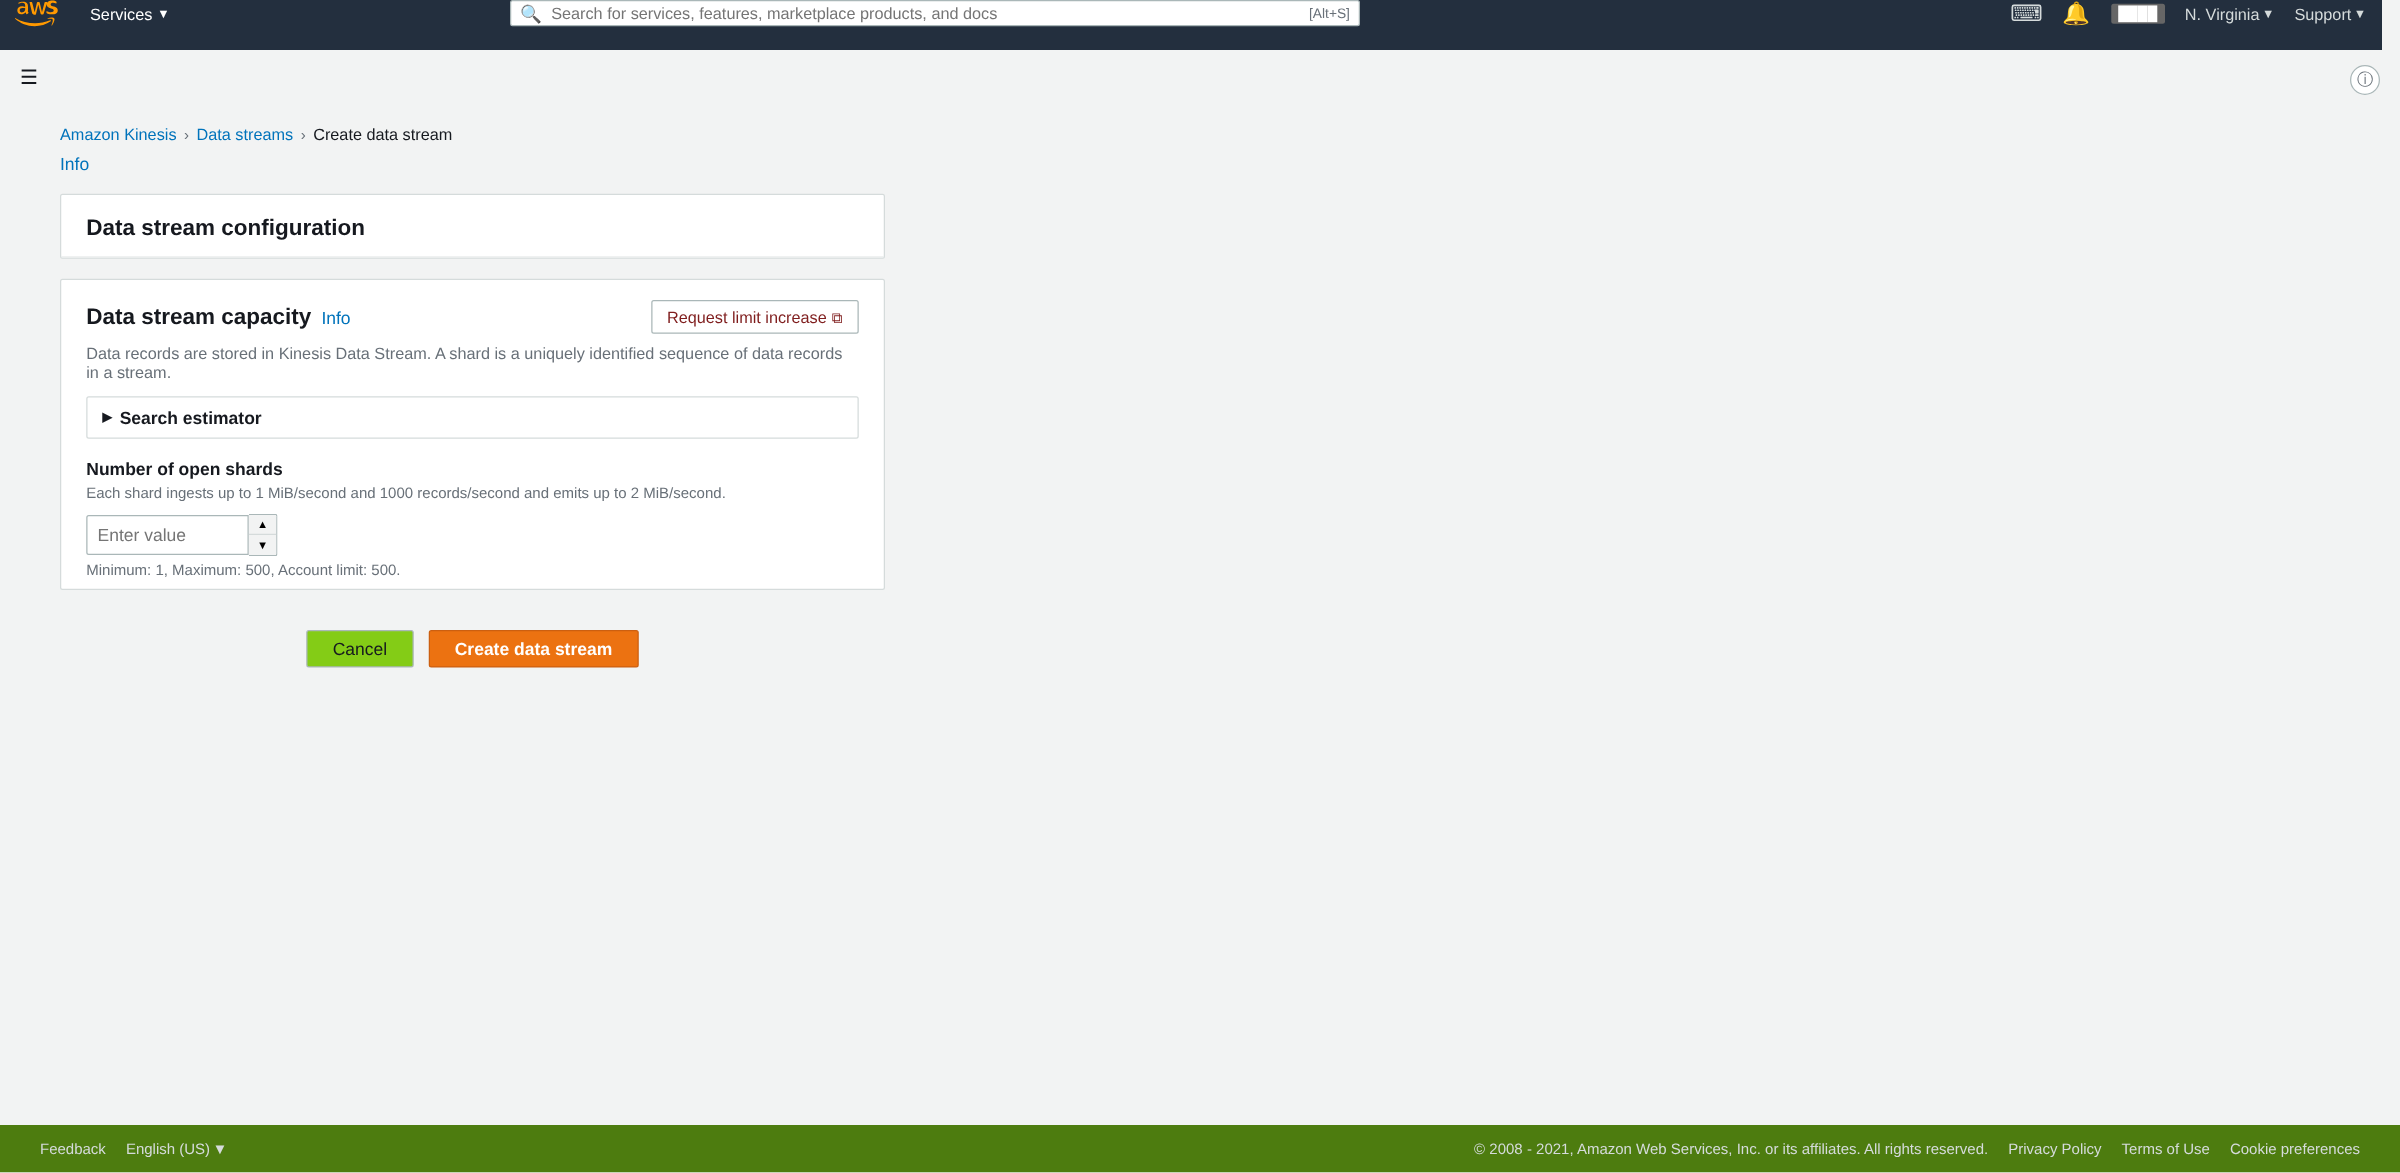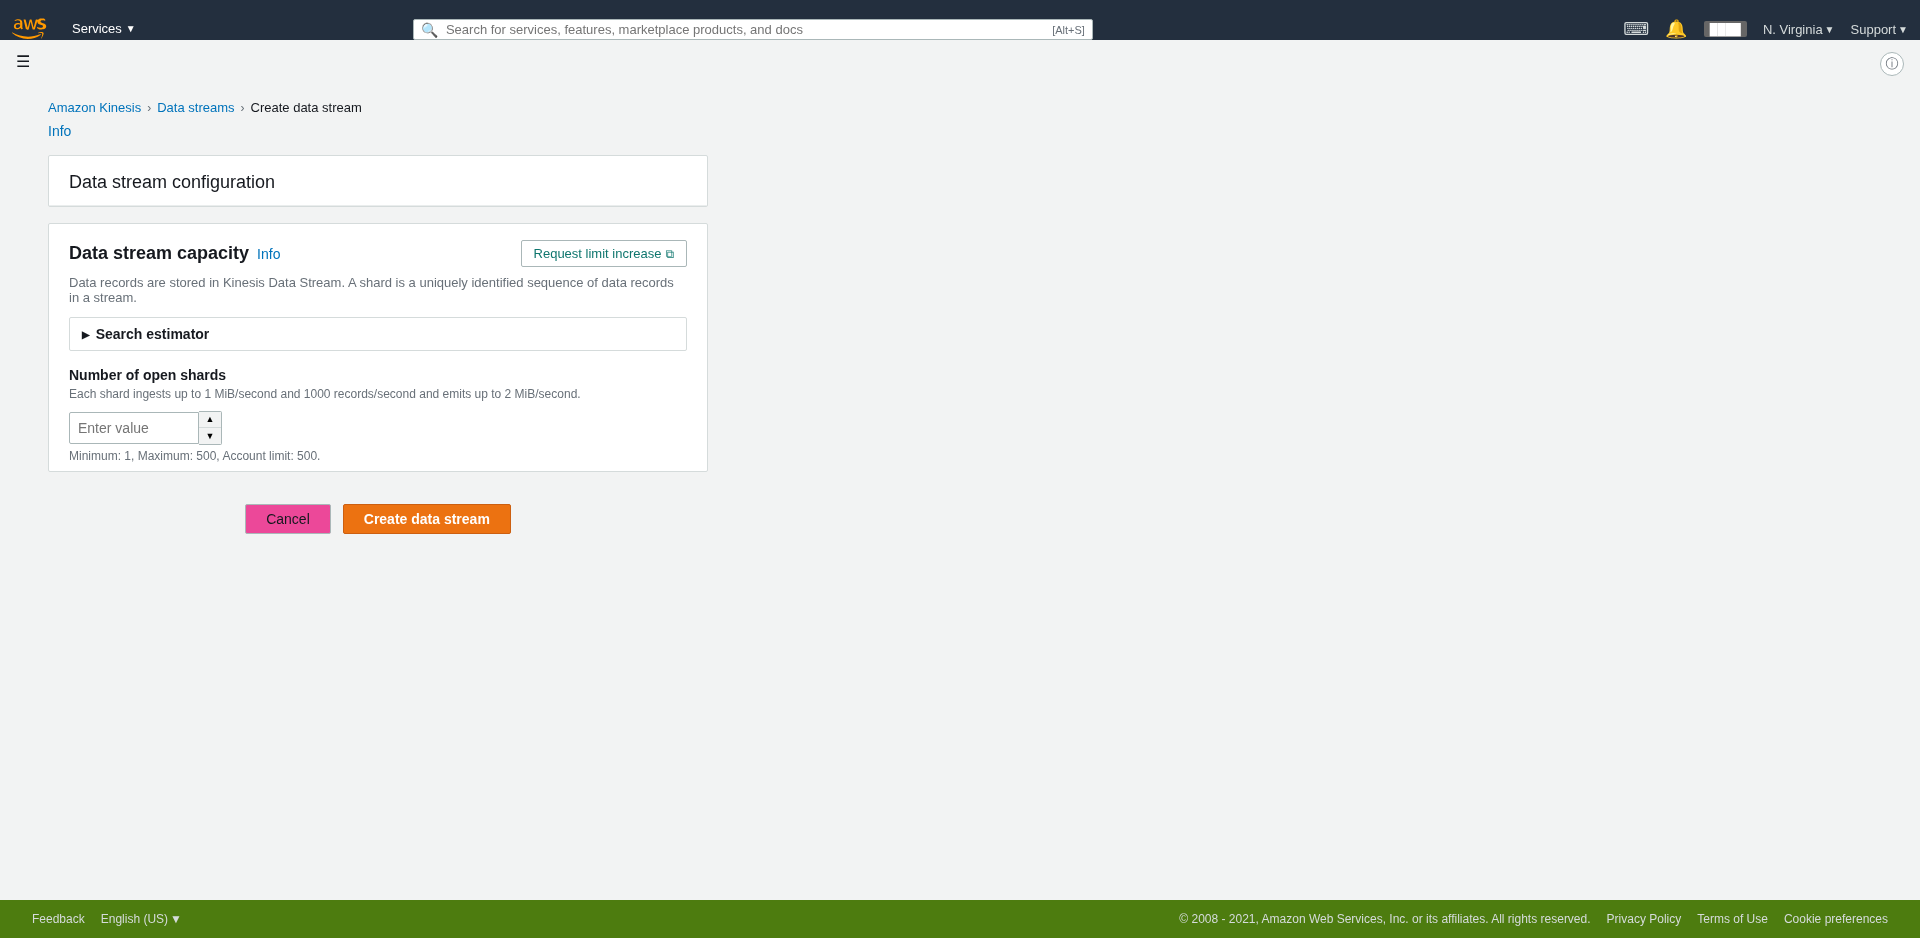--- a/index.html
+++ b/index.html
@@ -3,25 +3,25 @@
   <meta charset="utf-8">
   <style>
     * { box-sizing: border-box; margin: 0; padding: 0; }
     body { font-family: "Amazon Ember", Arial, sans-serif; font-size: 14px; background: #f2f3f3; color: #16191f; }
 
     
     .top-nav {
       background: #232f3e;
       height: 40px;
       display: flex;
-      align-items: flex-end;
+      align-items: flex-start;
       padding: 0 12px;
       gap: 8px;
       position: fixed;
-      top: 0; left: 0; right: 0;
+      top: 0; left: 0; right: 15px;
       z-index: 100;
     }
     .aws-logo {
       display: flex; align-items: center; gap: 4px; margin-right: 8px;
     }
     .aws-logo-icon {
       width: 36px; height: 22px;
     }
     .nav-services-btn {
       color: #fff;
@@ -102,21 +102,21 @@
       border: 1px solid #d5dbdb;
       border-radius: 2px;
       margin-bottom: 16px;
       max-width: 660px;
     }
     .card-header {
       padding: 16px 20px 12px;
       border-bottom: 1px solid #eaeded;
     }
     .card-title {
-      font-size: 18px; font-weight: 400; color: #16191f;
+      font-size: 18px; font-weight: 700; color: #16191f;
     }
     .card-body { padding: 16px 20px; }
 
     
     .form-group { margin-bottom: 12px; }
     .form-label {
       display: block; font-size: 14px; font-weight: 600; margin-bottom: 6px; color: #16191f;
     }
     .form-input {
       width: 100%;
@@ -140,21 +140,21 @@
     .capacity-title { font-size: 18px; font-weight: 600; }
     .capacity-desc { font-size: 13px; color: #687078; padding: 0 20px 12px; }
     .request-limit-btn {
       display: flex; align-items: center; gap: 4px;
       padding: 5px 12px;
       border: 1px solid #aab7b8;
       border-radius: 2px;
       background: #fff;
       font-size: 13px;
       cursor: pointer;
-      color: #0f766e;
+      color: #7f1d1d;
       white-space: nowrap;
     }
     .ext-icon { font-size: 12px; }
 
     
     .shard-estimator {
       border: 1px solid #d5dbdb;
       border-radius: 2px;
       margin: 0 20px 16px;
     }
@@ -209,21 +209,21 @@
     .shards-section { padding: 0 20px 8px; }
 
     
     .form-actions {
       display: flex; align-items: center; justify-content: center; gap: 12px;
       padding: 16px 0 0;
       max-width: 660px;
     }
     .cancel-btn {
       padding: 6px 20px;
-      background: #ec4899;
+      background: #84cc16;
       border: 1px solid #aab7b8;
       border-radius: 2px;
       font-size: 14px;
       cursor: pointer;
       color: #16191f;
     }
     .create-btn {
       padding: 6px 20px;
       background: #ec7211;
       border: 1px solid #cc5f10;

